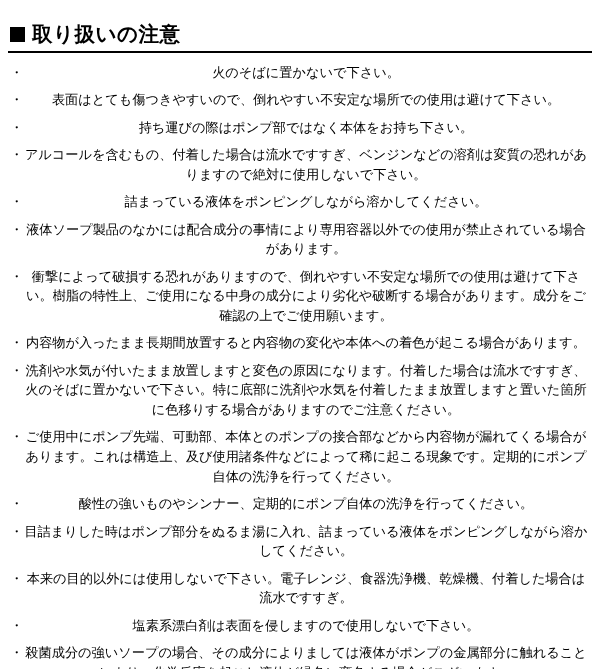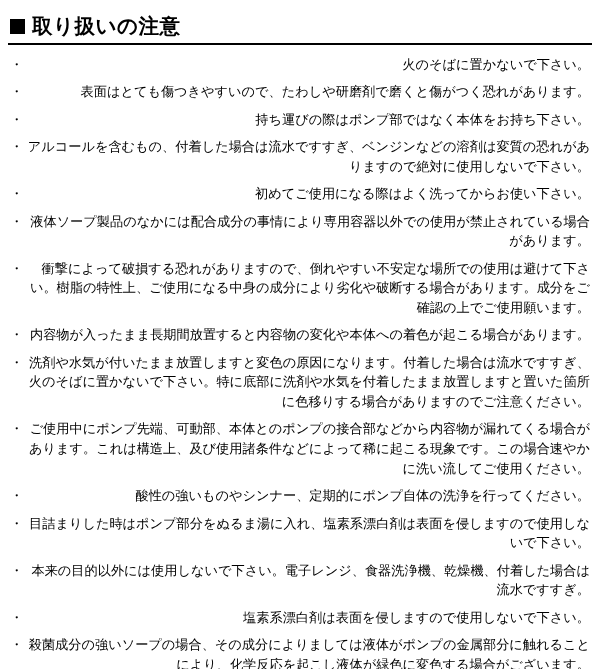--- a/index.html
+++ b/index.html
@@ -11,21 +11,21 @@
     width: 600px;
     height: 669px;
     font-family: "DejaVu Sans", "Liberation Sans", sans-serif;
     color: #000000;
     overflow: hidden;
   }
   .page {
     width: 600px;
     height: 669px;
     box-sizing: border-box;
-    padding: 16px 8px 0 8px;
+    padding: 24px 8px 0 8px;
     position: relative;
   }
   .title-block {
     display: flex;
     align-items: center;
     padding: 0 0 6px 2px;
   }
   .title-marker {
     width: 15px;
     height: 15px;
@@ -55,21 +55,21 @@
   }
   .note .bullet {
     flex: 0 0 auto;
     width: 12px;
     text-align: left;
     font-size: 13.2px;
     line-height: 1.48;
   }
   .note .note-text {
     flex: 1 1 auto;
-    text-align: right;
+    text-align: center;
   }
 </style>
 </head>
 <body>
 
 <div class="page">
 
   <div class="title-block">
     <span class="title-marker"></span>
     <span class="title-text">取り扱いの注意</span>
@@ -78,36 +78,36 @@
 
   <div class="notes">
 
     <div class="note">
       <span class="bullet">・</span>
       <span class="note-text">火のそばに置かないで下さい。</span>
     </div>
 
     <div class="note">
       <span class="bullet">・</span>
-      <span class="note-text">表面はとても傷つきやすいので、たわしや研磨剤で磨くと傷がつく恐れがあります。</span>
+      <span class="note-text">表面はとても傷つきやすいので、倒れやすい不安定な場所での使用は避けて下さい。</span>
     </div>
 
     <div class="note">
       <span class="bullet">・</span>
       <span class="note-text">持ち運びの際はポンプ部ではなく本体をお持ち下さい。</span>
     </div>
 
     <div class="note">
       <span class="bullet">・</span>
       <span class="note-text">アルコールを含むもの、付着した場合は流水ですすぎ、ベンジンなどの溶剤は変質の恐れがありますので絶対に使用しないで下さい。</span>
     </div>
 
     <div class="note">
       <span class="bullet">・</span>
-      <span class="note-text">初めてご使用になる際はよく洗ってからお使い下さい。</span>
+      <span class="note-text">詰まっている液体をポンピングしながら溶かしてください。</span>
     </div>
 
     <div class="note">
       <span class="bullet">・</span>
       <span class="note-text">液体ソープ製品のなかには配合成分の事情により専用容器以外での使用が禁止されている場合があります。</span>
     </div>
 
     <div class="note">
       <span class="bullet">・</span>
       <span class="note-text">衝撃によって破損する恐れがありますので、倒れやすい不安定な場所での使用は避けて下さい。樹脂の特性上、ご使用になる中身の成分により劣化や破断する場合があります。成分をご確認の上でご使用願います。</span>
@@ -118,31 +118,31 @@
       <span class="note-text">内容物が入ったまま長期間放置すると内容物の変化や本体への着色が起こる場合があります。</span>
     </div>
 
     <div class="note">
       <span class="bullet">・</span>
       <span class="note-text">洗剤や水気が付いたまま放置しますと変色の原因になります。付着した場合は流水ですすぎ、火のそばに置かないで下さい。特に底部に洗剤や水気を付着したまま放置しますと置いた箇所に色移りする場合がありますのでご注意ください。</span>
     </div>
 
     <div class="note">
       <span class="bullet">・</span>
-      <span class="note-text">ご使用中にポンプ先端、可動部、本体とのポンプの接合部などから内容物が漏れてくる場合があります。これは構造上、及び使用諸条件などによって稀に起こる現象です。この場合速やかに洗い流してご使用ください。</span>
+      <span class="note-text">ご使用中にポンプ先端、可動部、本体とのポンプの接合部などから内容物が漏れてくる場合があります。これは構造上、及び使用諸条件などによって稀に起こる現象です。定期的にポンプ自体の洗浄を行ってください。</span>
     </div>
 
     <div class="note">
       <span class="bullet">・</span>
       <span class="note-text">酸性の強いものやシンナー、定期的にポンプ自体の洗浄を行ってください。</span>
     </div>
 
     <div class="note">
       <span class="bullet">・</span>
-      <span class="note-text">目詰まりした時はポンプ部分をぬるま湯に入れ、塩素系漂白剤は表面を侵しますので使用しないで下さい。</span>
+      <span class="note-text">目詰まりした時はポンプ部分をぬるま湯に入れ、詰まっている液体をポンピングしながら溶かしてください。</span>
     </div>
 
     <div class="note">
       <span class="bullet">・</span>
       <span class="note-text">本来の目的以外には使用しないで下さい。電子レンジ、食器洗浄機、乾燥機、付着した場合は流水ですすぎ。</span>
     </div>
 
     <div class="note">
       <span class="bullet">・</span>
       <span class="note-text">塩素系漂白剤は表面を侵しますので使用しないで下さい。</span>

